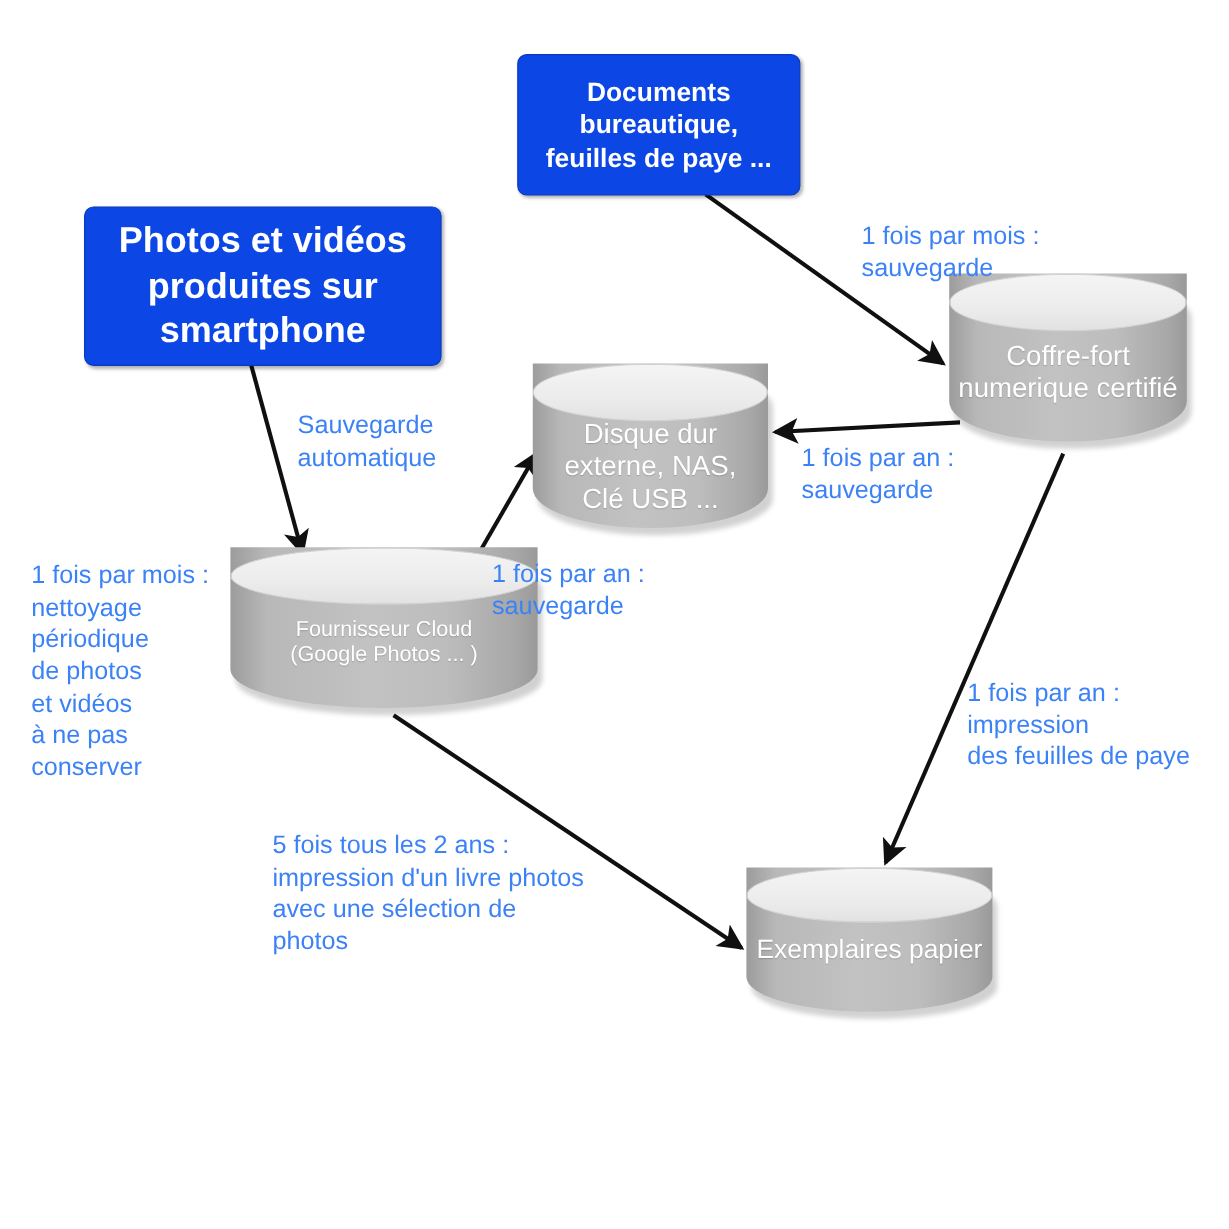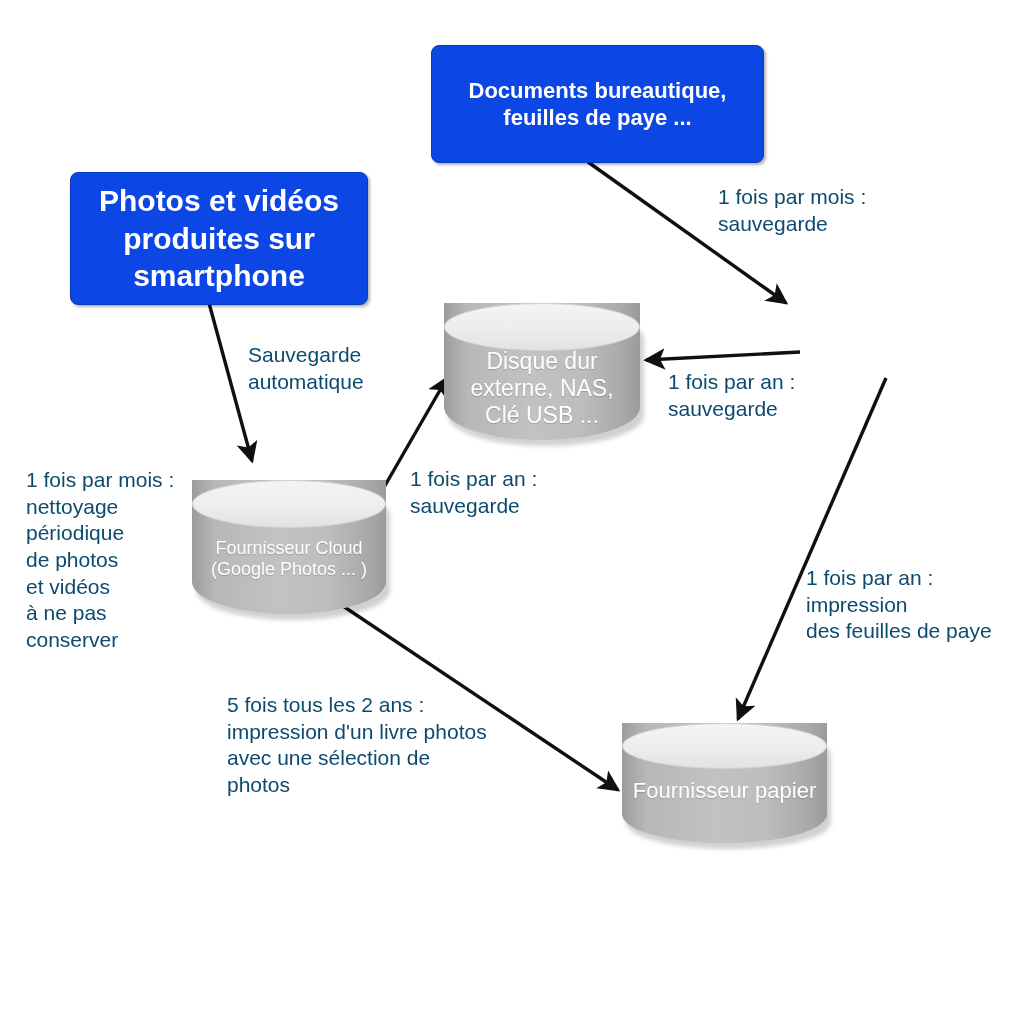--- a/index.html
+++ b/index.html
@@ -92,21 +92,21 @@
     text-align: center;
     white-space: pre-line;
     line-height: 1.18;
     text-shadow: 0 1px 1px rgba(0,0,0,0.18);
     pointer-events: none;
   }
 
   
   .note {
     position: absolute;
-    color: #0c4a6e;
+    color: #3b82f6;
     font-size: 21px;
     line-height: 1.27;
     white-space: pre-line;
   }
 </style>
 </head>
 <body>
 
 <div id="canvas">
 
@@ -123,54 +123,61 @@
 
     <line x1="800" y1="352" x2="646" y2="360" stroke="#101010" stroke-width="3.4" marker-end="url(#ah)"></line>
 
     <line x1="383" y1="489" x2="447" y2="378" stroke="#101010" stroke-width="3.4" marker-end="url(#ah)"></line>
 
     <line x1="886" y1="378" x2="738" y2="719" stroke="#101010" stroke-width="3.4" marker-end="url(#ah)"></line>
 
     <line x1="328" y1="596" x2="618" y2="790" stroke="#101010" stroke-width="3.4" marker-end="url(#ah)"></line>
   </svg>
 
-  <div class="blue-box" style="left:431px; top:45px; width:333px; height:118px; font-size:22px;">
+  <div class="blue-box" style="left:431px; top:45px; width:236px; height:118px; font-size:22px;">
     <span class="bx-label">Documents bureautique,
 feuilles de paye ...</span>
   </div>
 
   <div class="blue-box" style="left:70px; top:172px; width:298px; height:133px; font-size:30px;">
     <span class="bx-label">Photos et vidéos
 produites sur
 smartphone</span>
   </div>
 
+  <div class="cylinder" style="left:791px; top:228px; width:198px; height:140px;">
+    <div class="cyl-shadow"></div>
+    <div class="cyl-body"></div>
+    <div class="cyl-top" style="height:48px;"></div>
+    <div class="cyl-label" style="top:55px; font-size:23px; width:220px;">Coffre-fort
+numerique certifié</div>
+  </div>
 
   <div class="cylinder" style="left:444px; top:303px; width:196px; height:137px;">
     <div class="cyl-shadow"></div>
     <div class="cyl-body"></div>
     <div class="cyl-top" style="height:48px;"></div>
     <div class="cyl-label" style="top:45px; font-size:23px; width:210px;">Disque dur
 externe, NAS,
 Clé USB ...</div>
   </div>
 
-  <div class="cylinder" style="left:192px; top:480px; width:194px; height:134px;">
+  <div class="cylinder" style="left:192px; top:456px; width:218px; height:134px;padding-left:38px;">
     <div class="cyl-shadow"></div>
     <div class="cyl-body"></div>
     <div class="cyl-top" style="height:48px;"></div>
     <div class="cyl-label" style="top:58px; font-size:18px; width:210px;">Fournisseur Cloud
 (Google Photos ... )</div>
   </div>
 
   <div class="cylinder" style="left:622px; top:723px; width:205px; height:120px;">
     <div class="cyl-shadow"></div>
     <div class="cyl-body"></div>
     <div class="cyl-top" style="height:46px;"></div>
-    <div class="cyl-label" style="top:55px; font-size:22px; width:230px;">Fournisseur papier</div>
+    <div class="cyl-label" style="top:55px; font-size:22px; width:230px;">Exemplaires papier</div>
   </div>
 
   <div class="note" style="left:718px; top:184px;">1 fois par mois :
  sauvegarde</div>
 
   <div class="note" style="left:248px; top:342px;">Sauvegarde
 automatique</div>
 
   <div class="note" style="left:668px; top:369px;">1 fois par an :
  sauvegarde</div>

